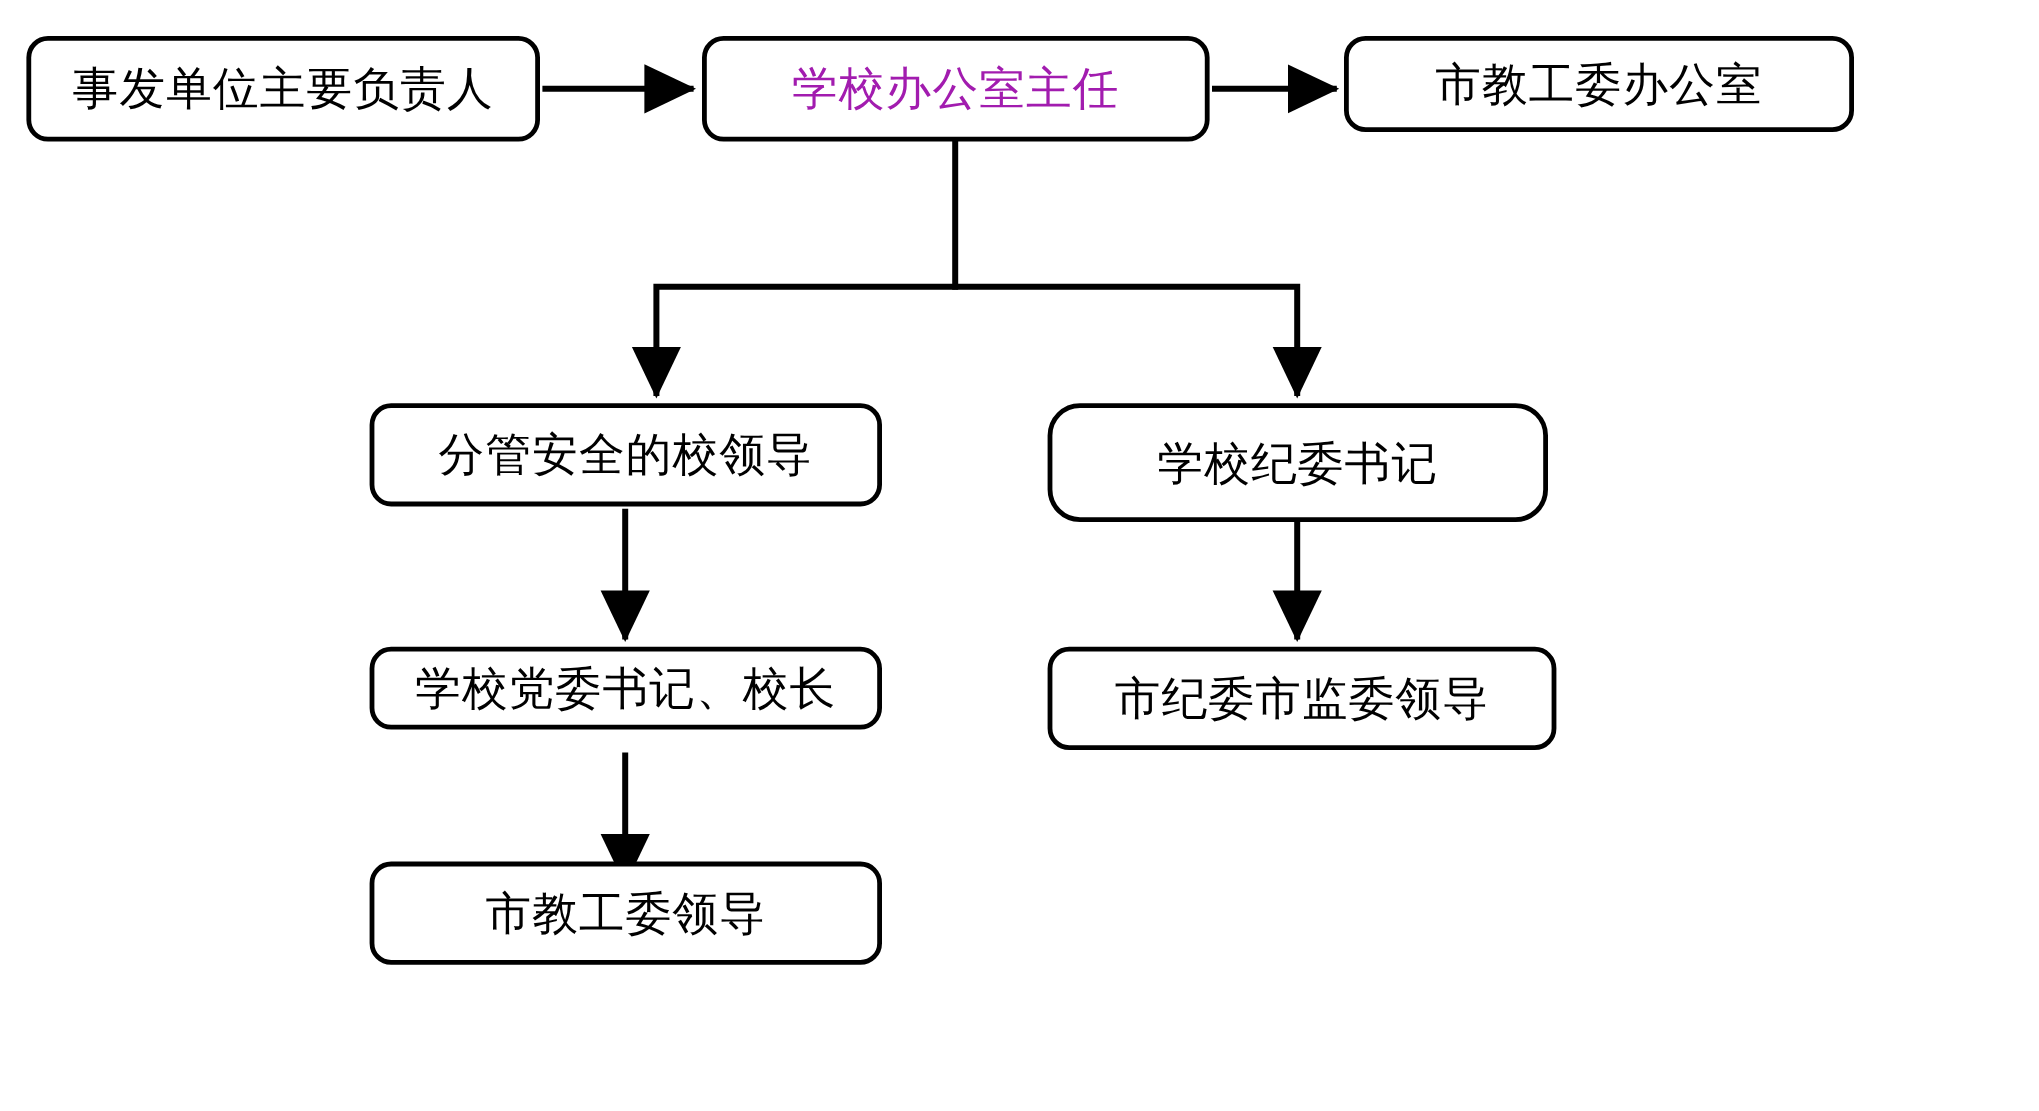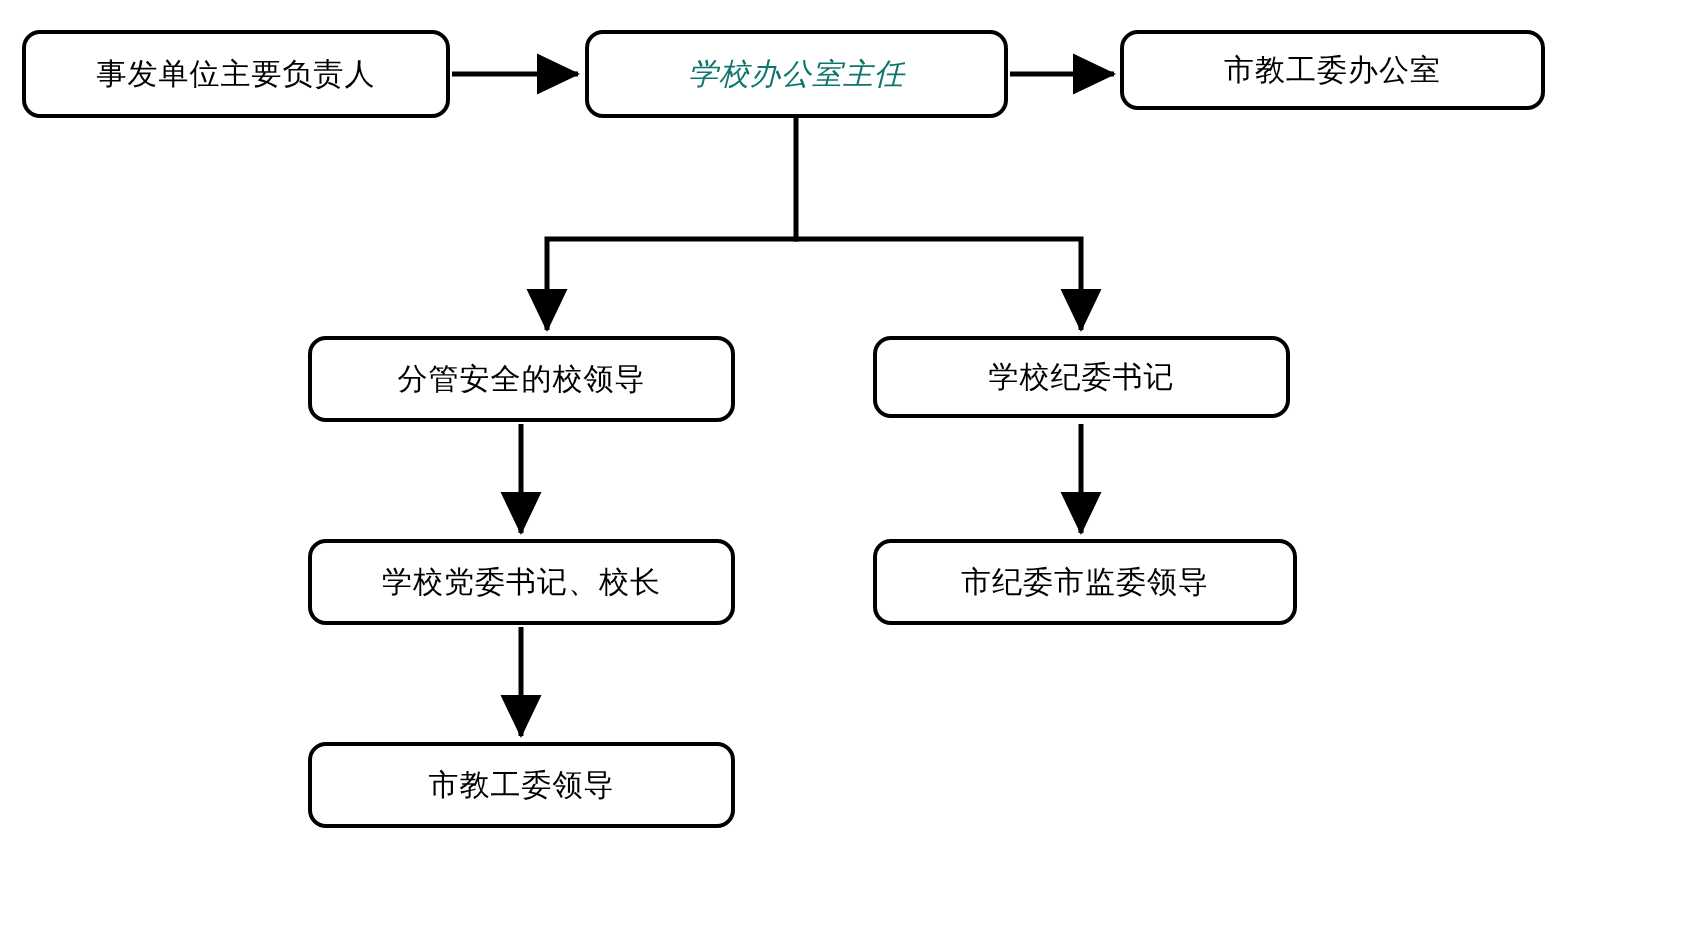--- a/index.html
+++ b/index.html
@@ -32,21 +32,21 @@
     background: #ffffff;
     border: 4px solid #000000;
     border-radius: 18px;
     display: flex;
     align-items: center;
     justify-content: center;
     z-index: 2;
   }
   .node-label {
     font-family: "DejaVu Sans", "Liberation Sans", sans-serif;
-    font-size: 30px;
+    font-size: 38px;
     line-height: 1;
     color: #000000;
     letter-spacing: 1px;
     white-space: nowrap;
     user-select: none;
   }
 </style>
 </head>
 <body>
 
@@ -90,40 +90,40 @@
     <g>
       <line x1="521" y1="627" x2="521" y2="736" stroke="#000000" stroke-width="5" marker-end="url(#arrowhead)"></line>
     </g>
   </svg>
 
   <div class="node" style="left: 22px; top: 30px; width: 428px; height: 88px; border-color: rgb(0, 0, 0);">
     <span class="node-label" style="color: rgb(0, 0, 0);">事发单位主要负责人</span>
   </div>
 
   <div class="node" style="left: 585px; top: 30px; width: 423px; height: 88px; border-color: rgb(0, 0, 0);">
-    <span class="node-label" style="color: #0f766e; font-style: italic;">学校办公室主任</span>
+    <span class="node-label" style="color: #a21caf;">学校办公室主任</span>
   </div>
 
   <div class="node" style="left: 1120px; top: 30px; width: 425px; height: 80px; border-color: rgb(0, 0, 0);">
     <span class="node-label" style="color: rgb(0, 0, 0);">市教工委办公室</span>
   </div>
 
   <div class="node" style="left: 308px; top: 336px; width: 427px; height: 86px; border-color: rgb(0, 0, 0);">
     <span class="node-label" style="color: rgb(0, 0, 0); text-align: center;">分管安全的校领导</span>
   </div>
 
-  <div class="node" style="left: 873px; top: 336px; width: 417px; height: 82px; border-color: rgb(0, 0, 0);">
+  <div class="node" style="left: 873px; top: 336px; width: 417px; height: 99px; border-color: rgb(0, 0, 0); border-radius: 27px;">
     <span class="node-label" style="color: rgb(0, 0, 0);">学校纪委书记</span>
   </div>
 
-  <div class="node" style="left: 308px; top: 539px; width: 427px; height: 86px; border-color: rgb(0, 0, 0);">
+  <div class="node" style="left: 308px; top: 539px; width: 427px; height: 69px; border-color: rgb(0, 0, 0);">
     <span class="node-label" style="color: rgb(0, 0, 0);">学校党委书记、校长</span>
   </div>
 
   <div class="node" style="left: 873px; top: 539px; width: 424px; height: 86px; border-color: rgb(0, 0, 0);">
     <span class="node-label" style="color: rgb(0, 0, 0);">市纪委市监委领导</span>
   </div>
 
-  <div class="node" style="left: 308px; top: 742px; width: 427px; height: 86px; border-color: rgb(0, 0, 0);">
+  <div class="node" style="left: 308px; top: 718px; width: 427px; height: 86px; border-color: rgb(0, 0, 0);">
     <span class="node-label" style="color: rgb(0, 0, 0);">市教工委领导</span>
   </div>
 
 </div>
 
 </body></html>

